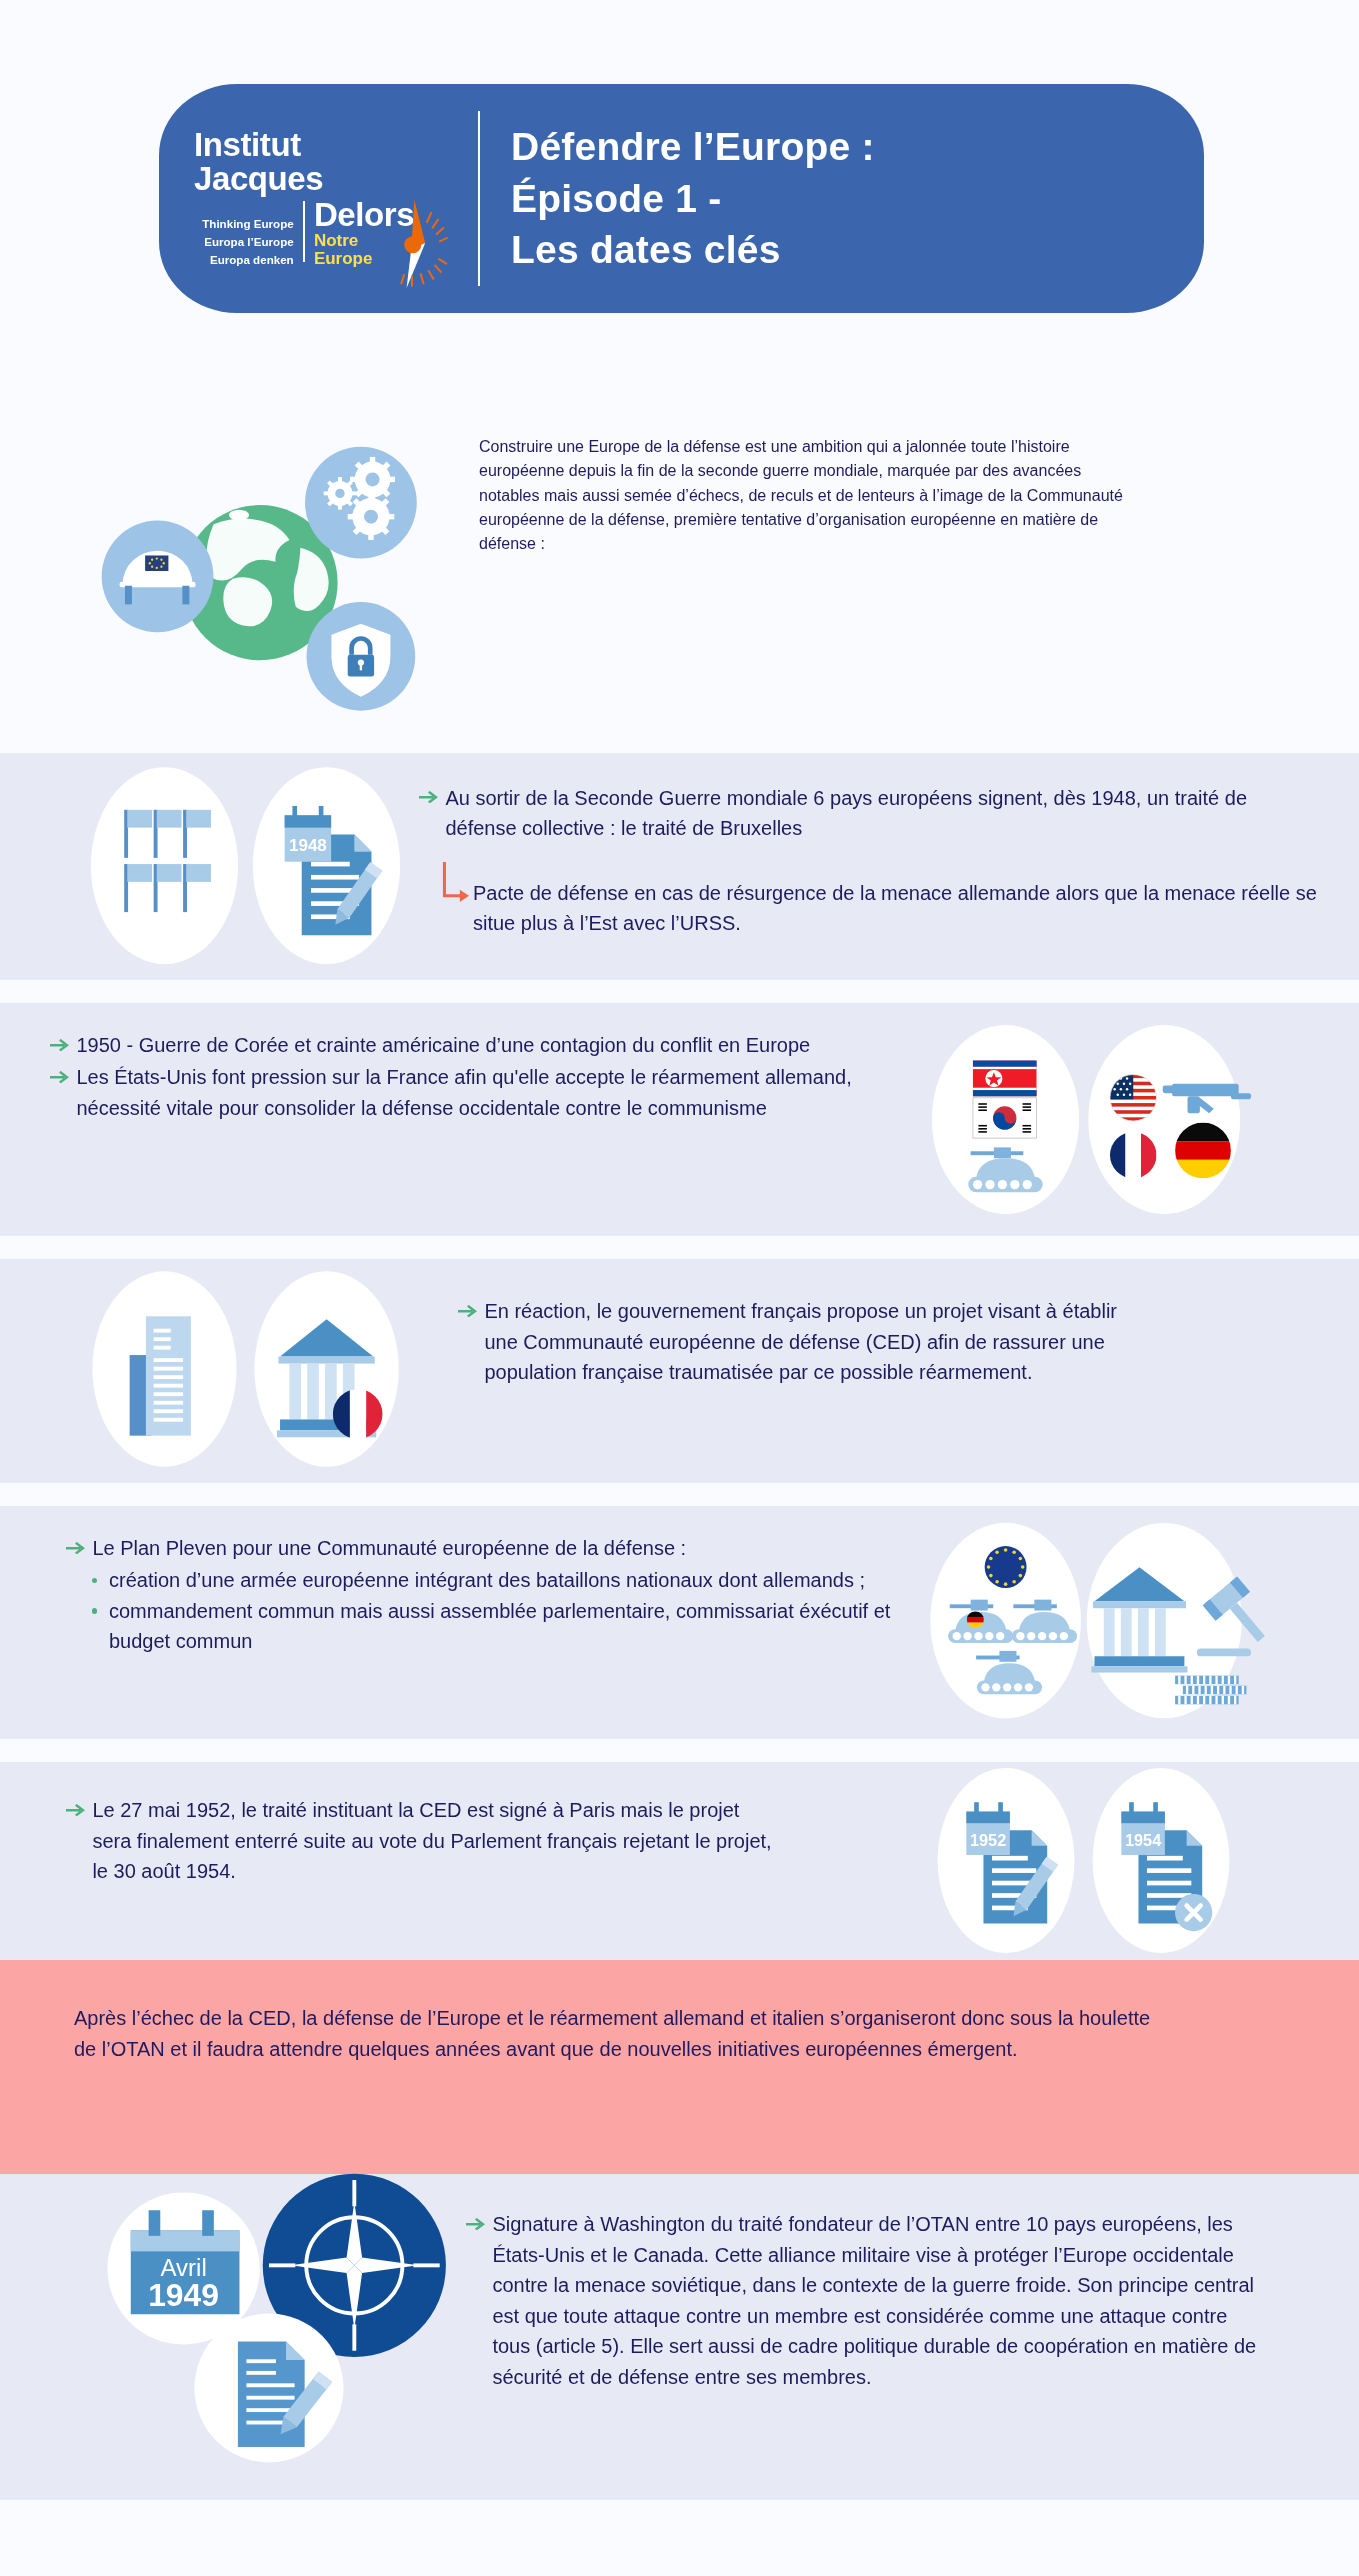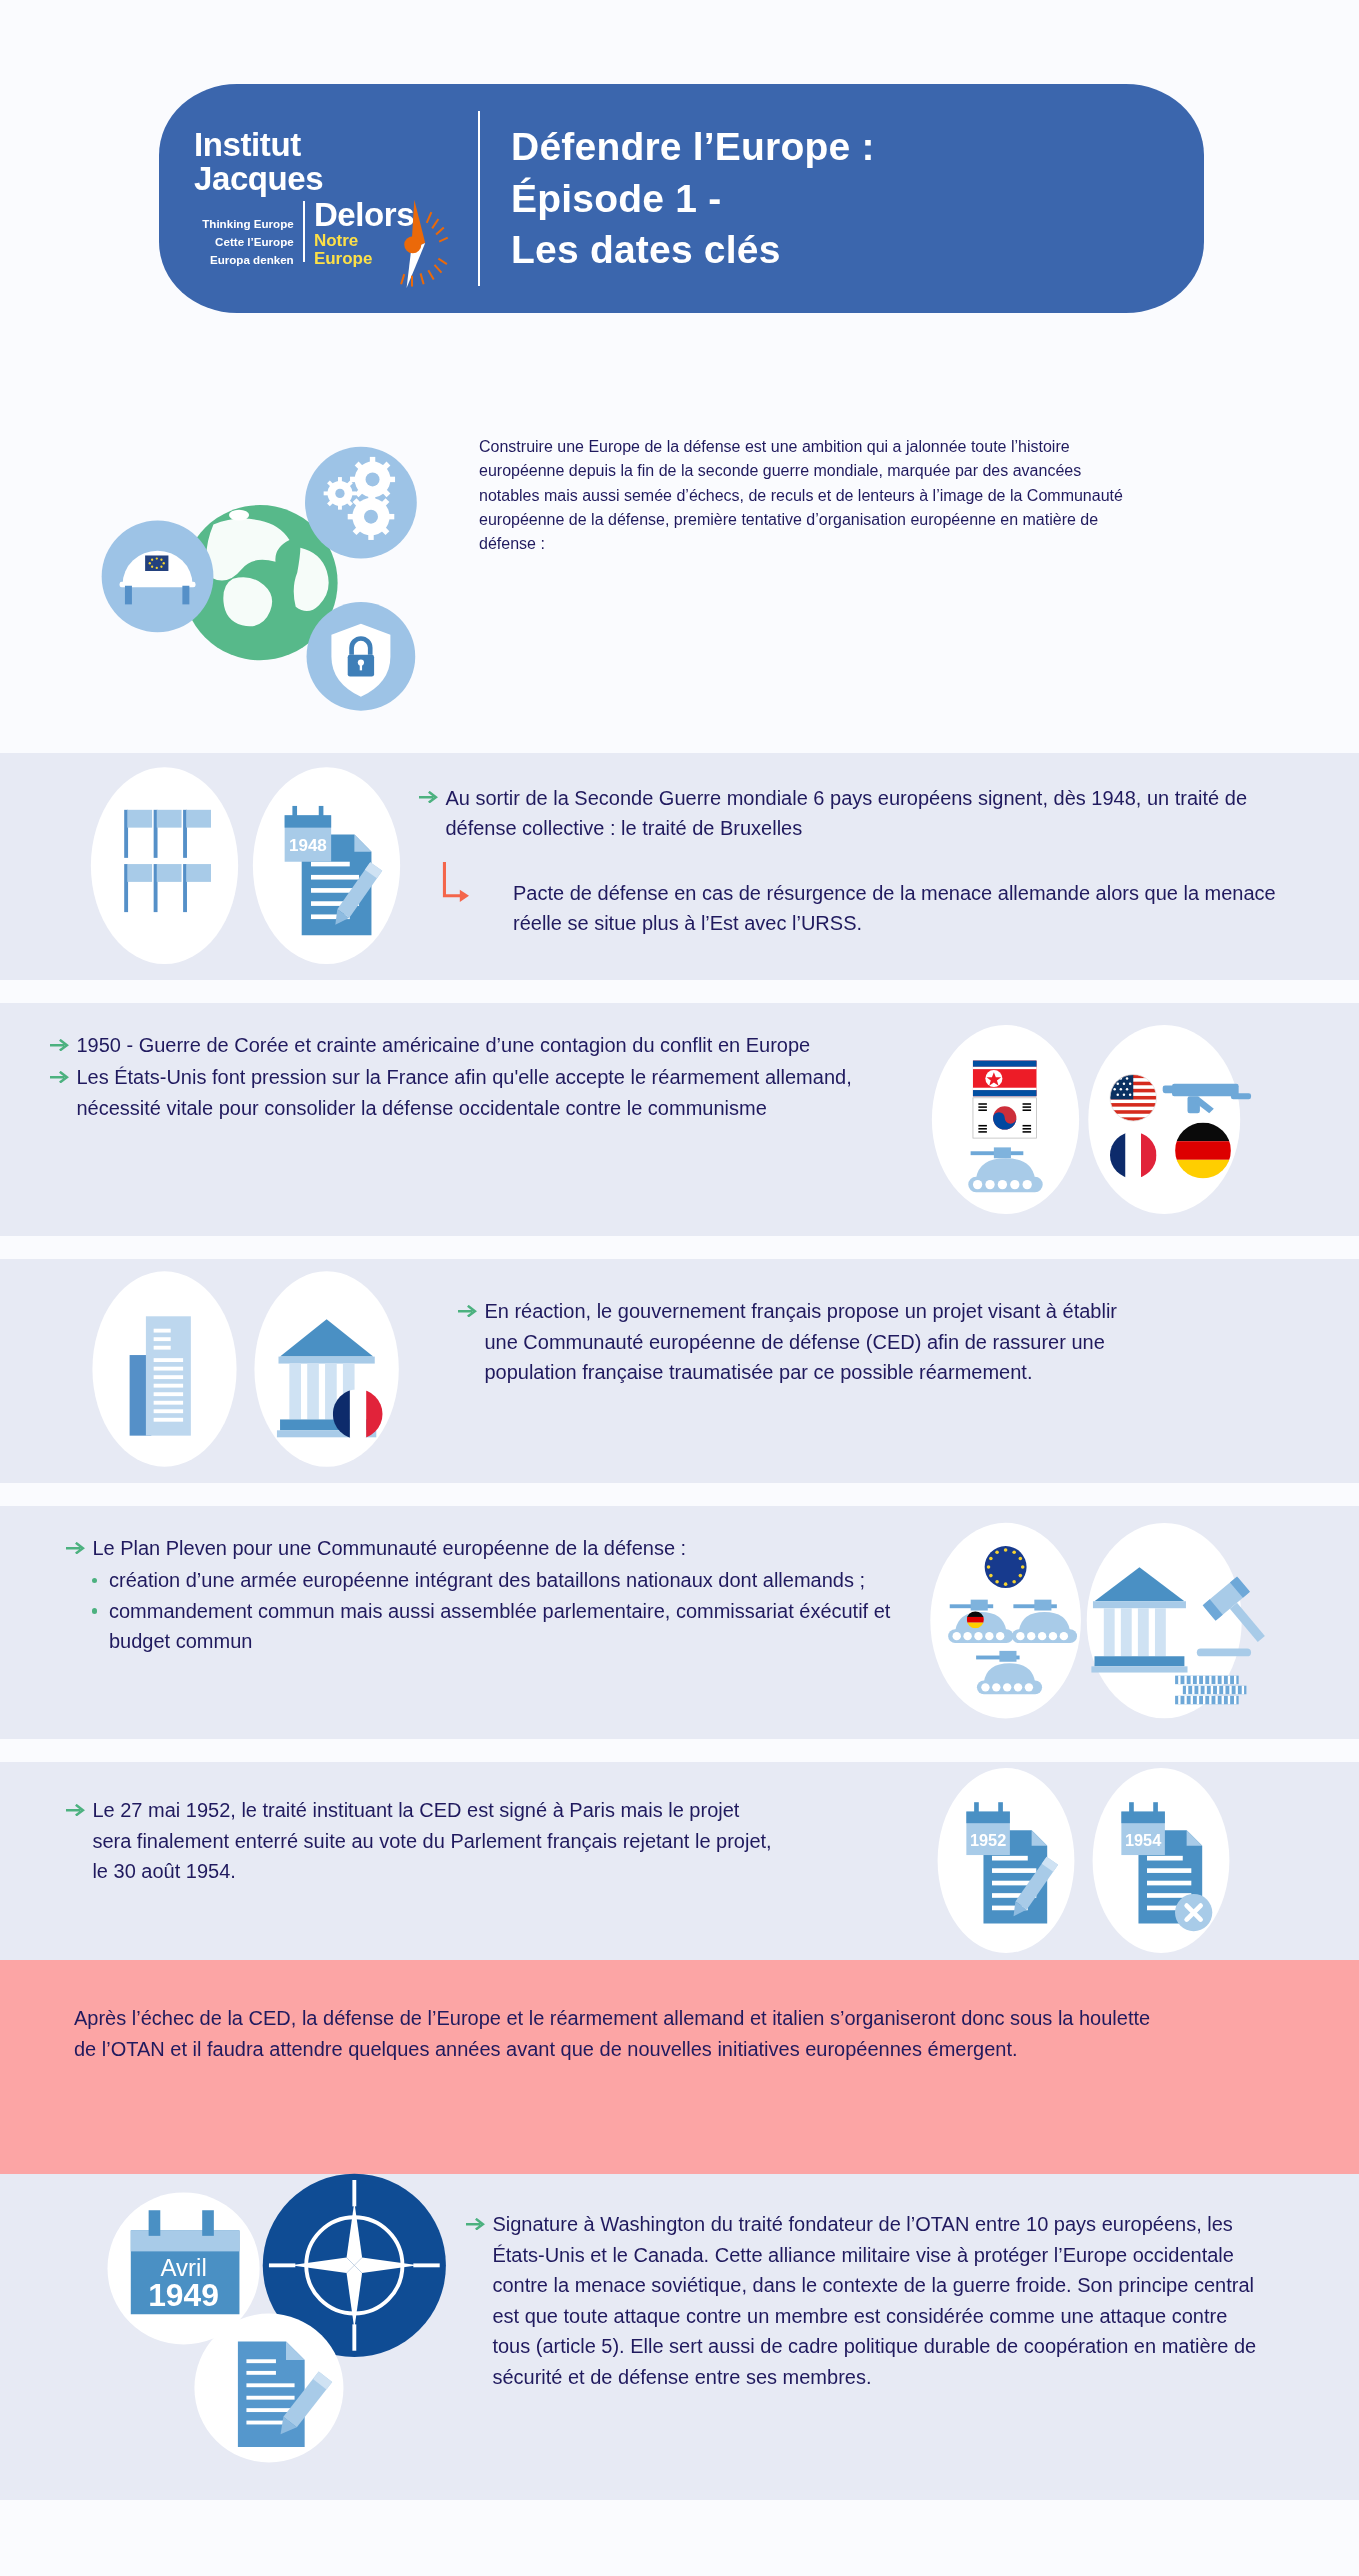--- a/index.html
+++ b/index.html
@@ -84,21 +84,21 @@
 
 <div class="header-wrap">
   <div class="header-bar">
 
     <div class="logo-block">
       <div class="logo-line1">Institut</div>
       <div class="logo-line2">Jacques</div>
       <div class="logo-bottom">
         <div class="logo-taglines">
           <div>Thinking Europe</div>
-          <div>Cette l’Europe</div>
+          <div>Europa l’Europe</div>
           <div>Europa denken</div>
         </div>
         <div class="logo-divider-v"></div>
         <div class="logo-delors-col">
           <div class="logo-delors">Delors</div>
           <div class="logo-notre">
             <div>Notre</div>
             <div>Europe</div>
           </div>
         </div>
@@ -271,21 +271,21 @@
   <div class="txtcol" style="left:419px;top:29.5px;width:901px;">
     <div class="bullet-row">
       <div class="arrow-g">
         <svg width="20" height="12.4" viewBox="0 0 26 16">
             <path d="M0,8 h17 M14,2 l8,6 l-8,6" fill="none" stroke="#4cb17f" stroke-width="3.2" stroke-linecap="square"></path>
           </svg>
       </div>
       <div class="bullet-txt p-text">Au sortir de la Seconde Guerre mondiale 6 pays européens signent, dès 1948, un traité de défense collective : le traité de Bruxelles</div>
     </div>
 
-    <div style="display:flex;align-items:flex-start;margin-top:17px;gap:40px;">
+    <div style="display:flex;align-items:flex-start;margin-top:17px;">
       <div style="flex:0 0 auto;width:54px;padding-left:22px;padding-top:1.6px;">
         <svg width="33" height="43" viewBox="0 0 42 56">
           <path d="M4,0 v44 h26" fill="none" stroke="#f4654a" stroke-width="4"></path>
           <path d="M24,36 l12,8 l-12,8 z" fill="#f4654a"></path>
         </svg>
       </div>
       <div class="p-text" style="flex:1;padding-top:17px;">Pacte de défense en cas de résurgence de la menace allemande alors que la menace réelle se situe plus à l’Est avec l’URSS.</div>
     </div>
   </div>
 </div>

